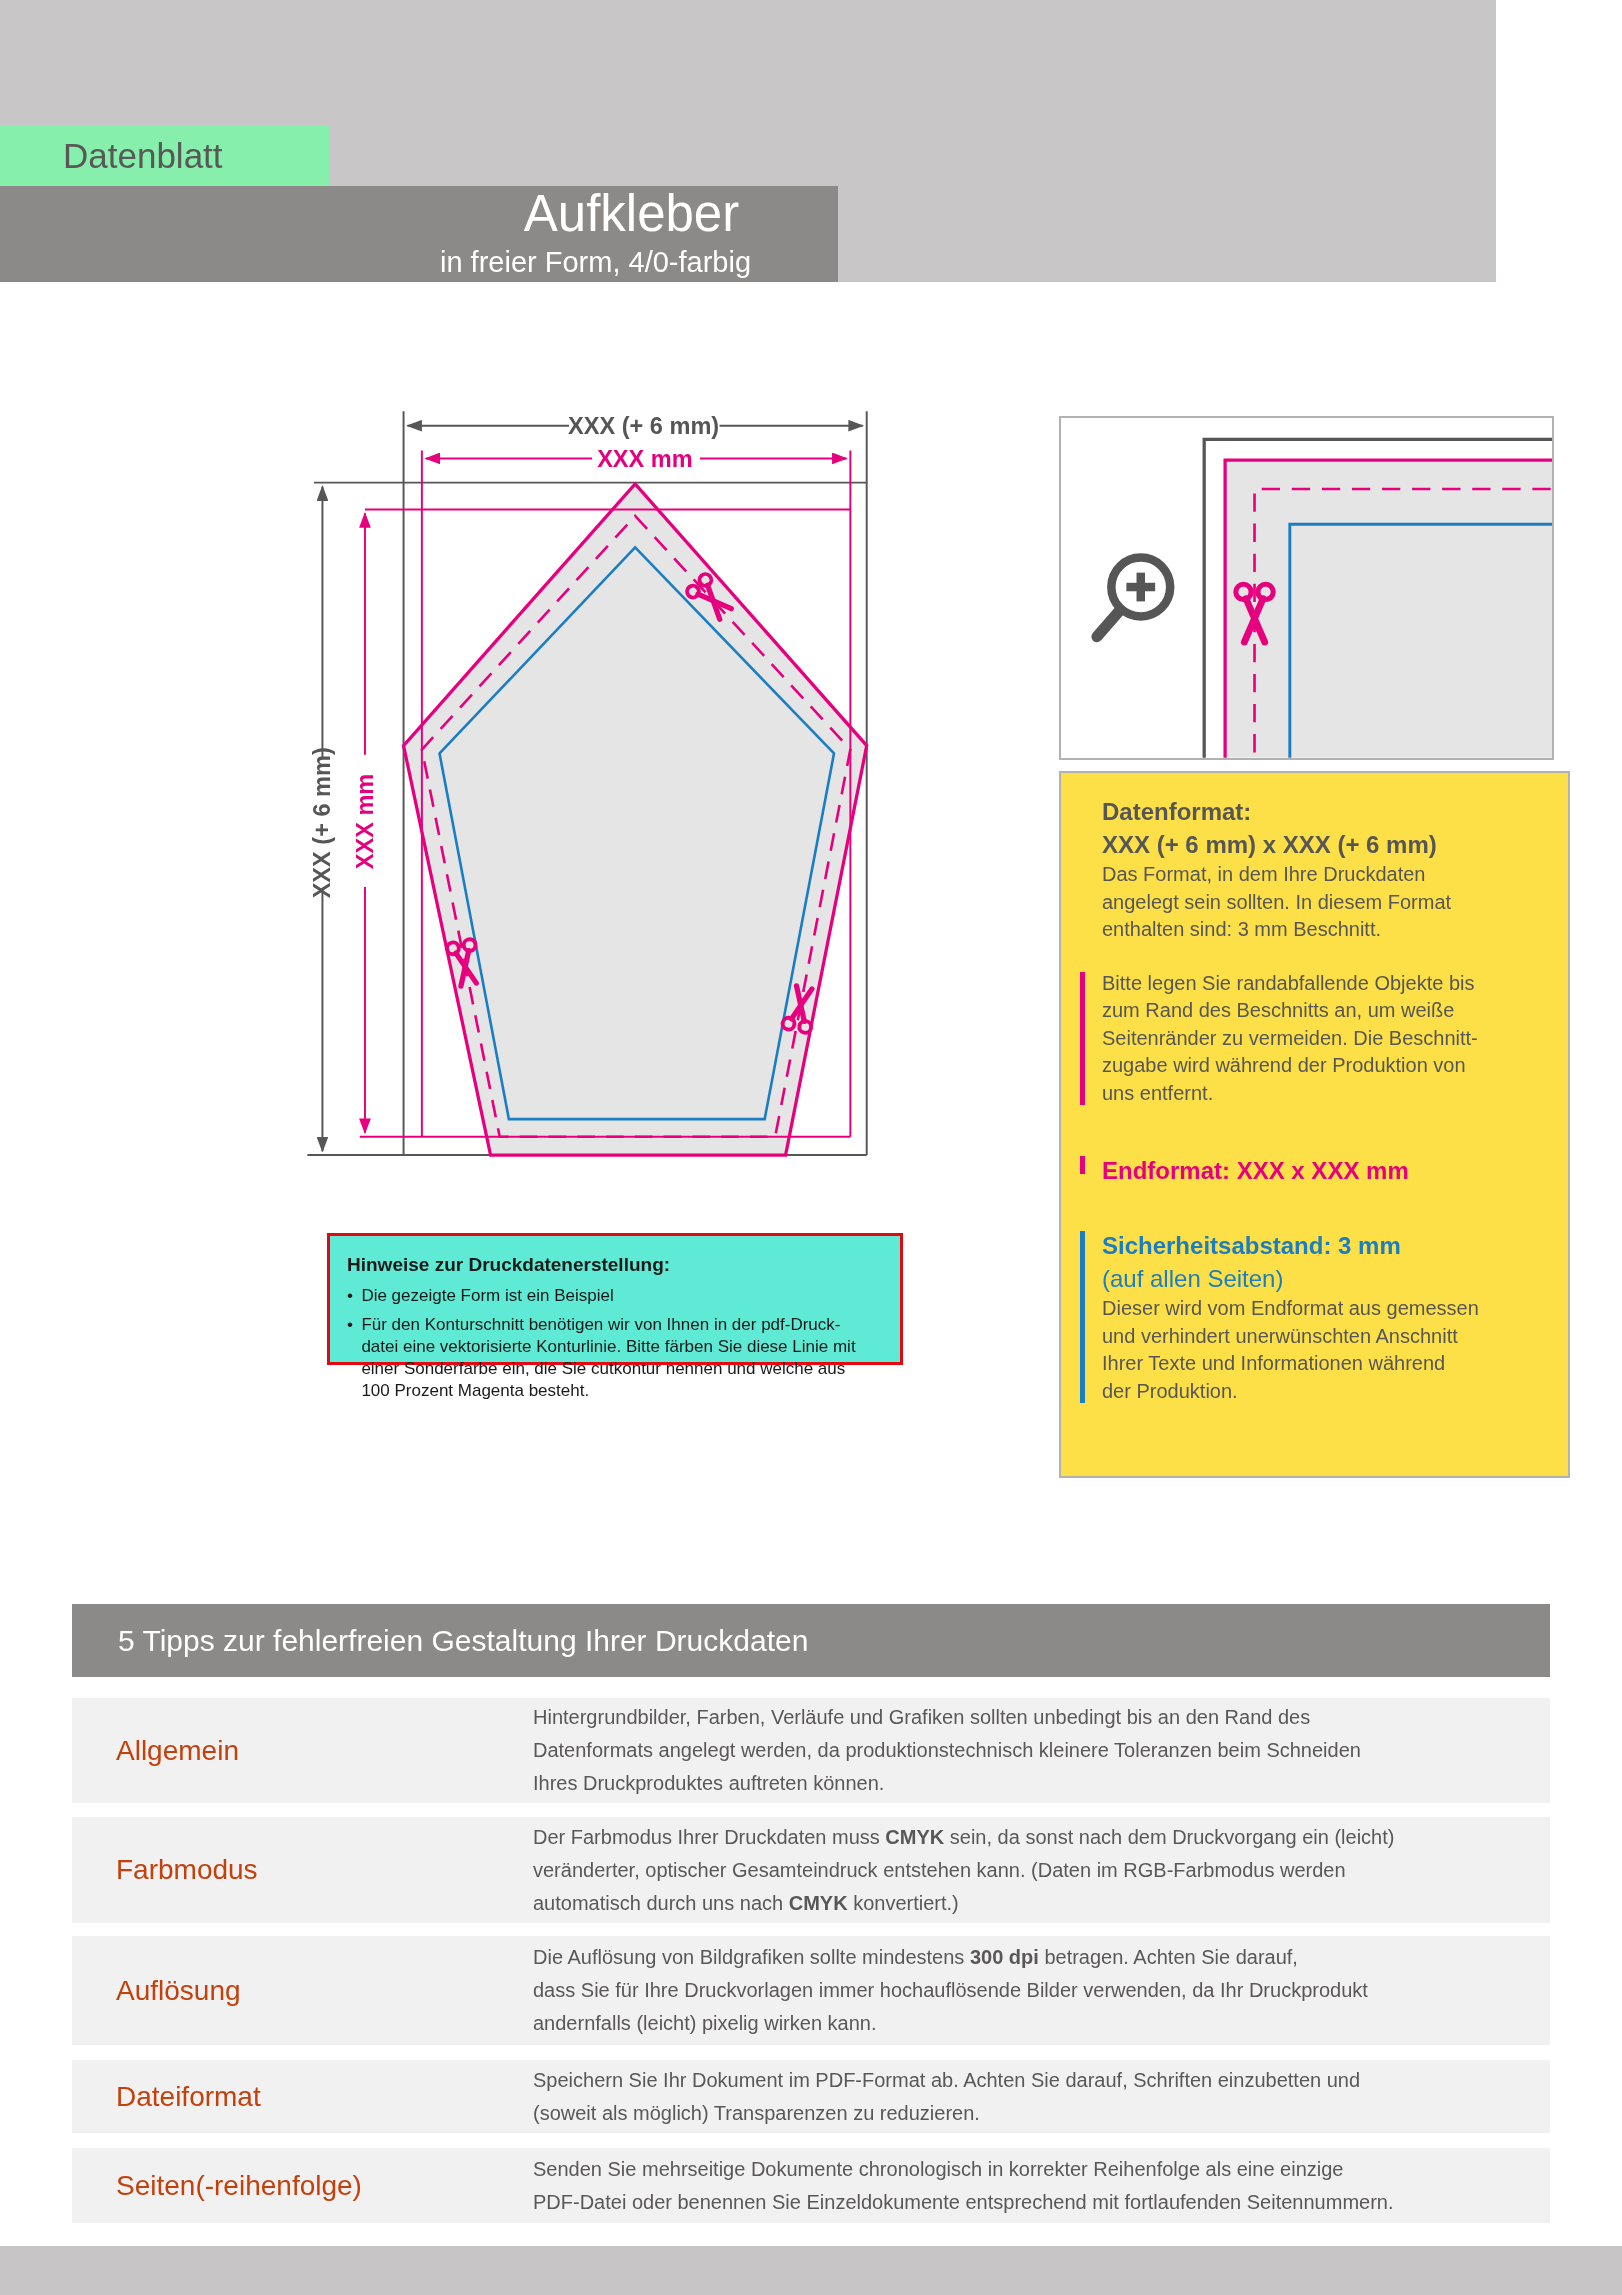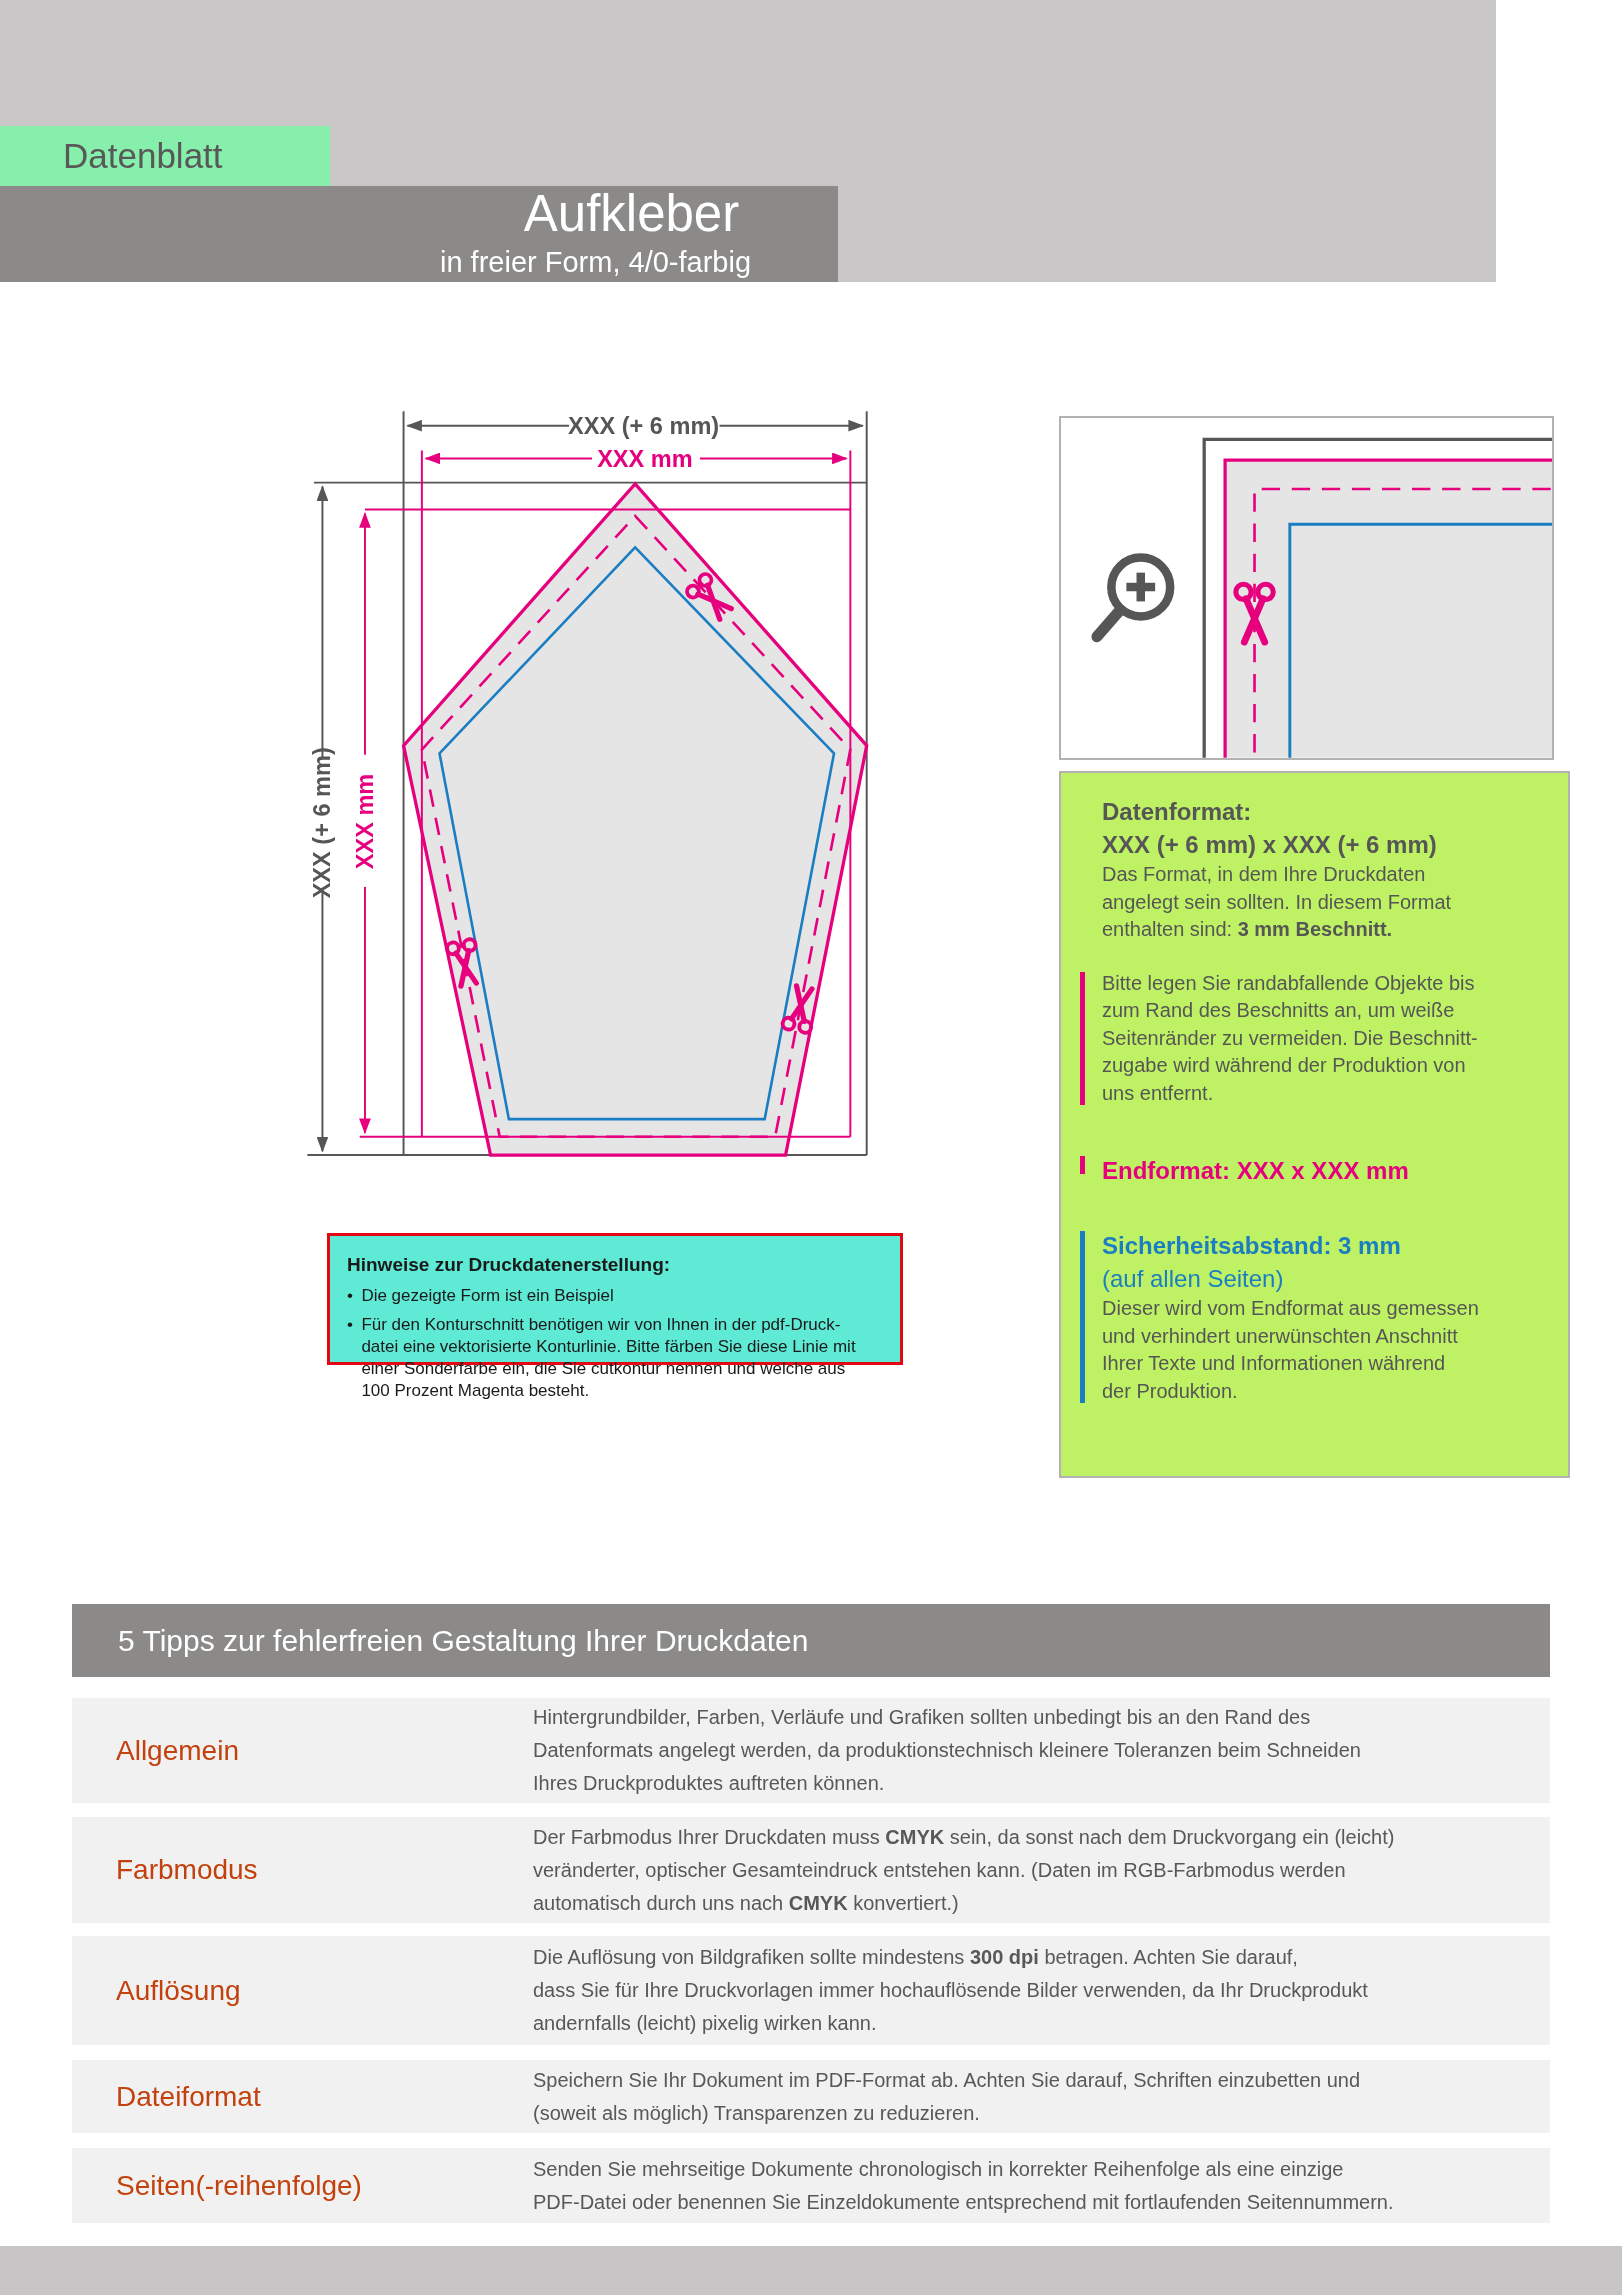--- a/index.html
+++ b/index.html
@@ -14,21 +14,21 @@
   .datenblatt-box span{font-size:35px;color:#595757;padding-left:63px;}
   .banner{left:0;top:186px;width:838px;height:96px;background:#8B8A89;}
   .banner-title{left:419px;top:-5.2px;width:425px;text-align:center;color:#fff;font-size:51px;line-height:65px;}
   .banner-sub{left:383px;top:59px;width:425px;text-align:center;color:#fff;font-size:29px;line-height:34px;}
   
   .diagram{left:281px;top:393px;}
   .dimlabel{font-size:36px;font-weight:700;fill:#575656;}
   .dimlabel.mag{fill:#E6007E;}
   
   .detail-box{left:1059px;top:416px;width:491px;height:340px;background:#fff;border:2px solid #B3B1B1;}
-  .info-panel{left:1059px;top:771px;width:427px;height:681px;background:#bef264;border:2px solid #B3B1B1;
+  .info-panel{left:1059px;top:771px;width:427px;height:681px;background:#fde047;border:2px solid #B3B1B1;
               padding:22px 39px 0 41px;font-size:20px;line-height:27.5px;color:#575656;}
   .info-panel .h{font-size:24px;line-height:33px;font-weight:700;}
   .pre{white-space:pre-line;}
   .sect{position:relative;}
   .bar{position:absolute;left:-21.6px;top:2px;bottom:2px;width:4.6px;}
   .bar.solid-mag{background:#E6007E;}
   .bar.dash-mag{background:repeating-linear-gradient(180deg,#E6007E 0 17.7px,transparent 17.7px 29.4px);}
   .bar.solid-blue{background:#1B7EC2;}
   .mag{color:#E6007E;}
   .blue{color:#1B7EC2;}
@@ -151,21 +151,21 @@
       <line x1="88" y1="296" x2="55" y2="334" stroke-width="17" stroke-linecap="round"></line>
     </g>
   </svg>
 </div>
 
 <div class="abs info-panel">
   <div class="h">Datenformat:</div>
   <div class="h">XXX (+ 6 mm) x XXX (+ 6 mm)</div>
   <div class="pre"><span>Das Format, in dem Ihre Druckdaten
 angelegt sein sollten. In diesem Format
-enthalten sind: </span><span style="font-weight: 700;">3 mm Beschnitt.</span></div>
+enthalten sind: </span><span style="font-weight: 400;">3 mm Beschnitt.</span></div>
 
   <div class="sect note-bleed">
     <div class="bar solid-mag"></div>
     <div class="pre">Bitte legen Sie randabfallende Objekte bis
 zum Rand des Beschnitts an, um weiße
 Seitenränder zu vermeiden. Die Beschnitt-
 zugabe wird während der Produktion von
 uns entfernt.</div>
   </div>
 

